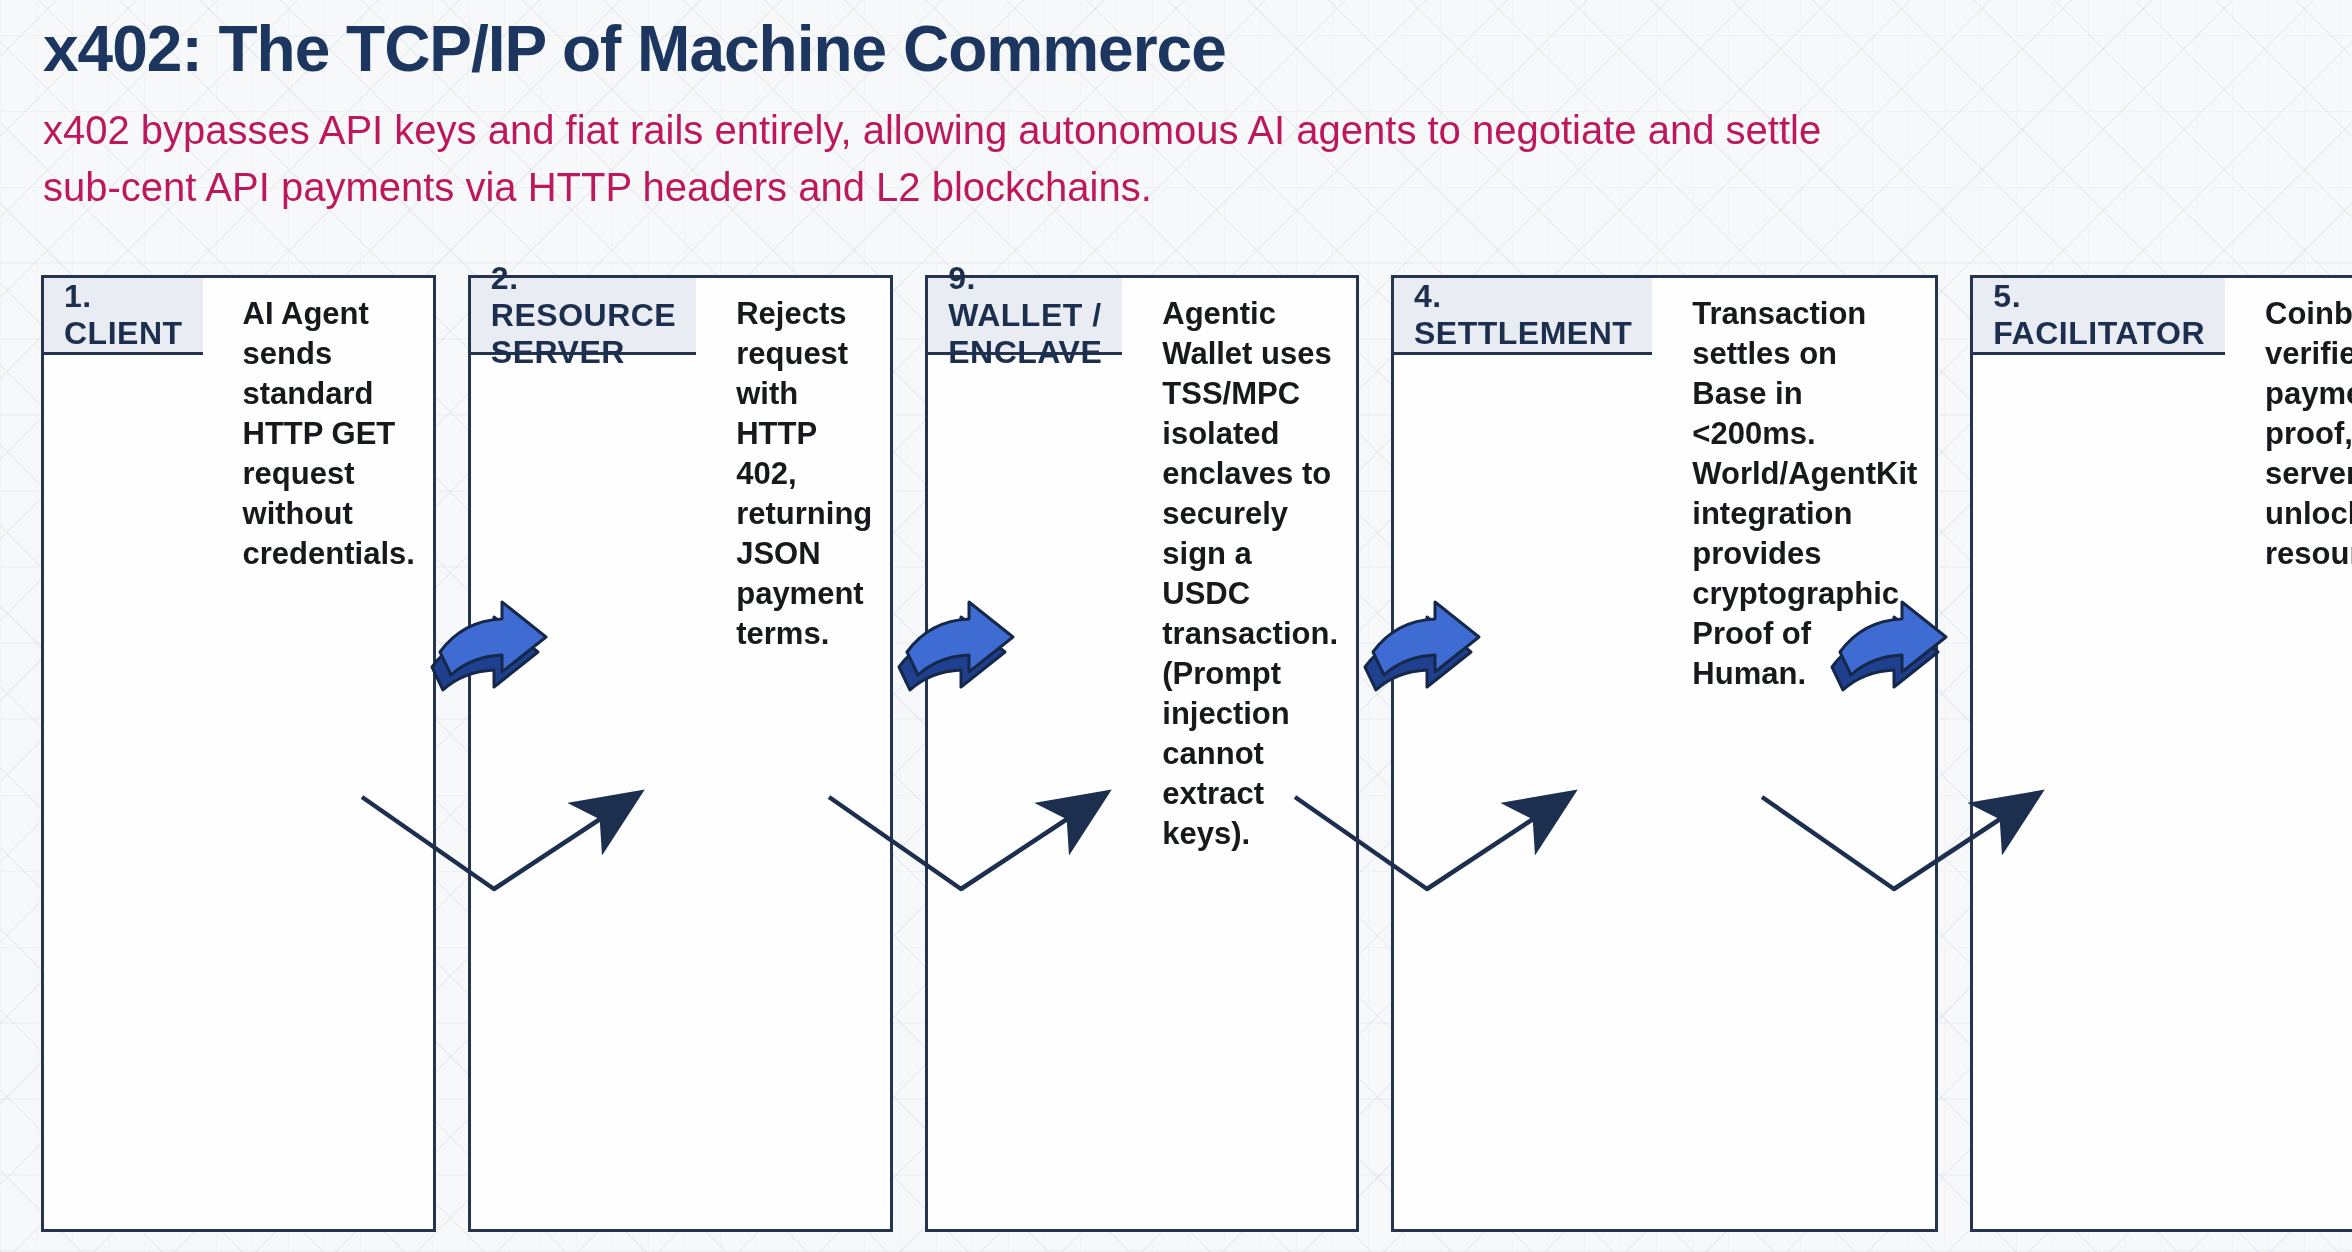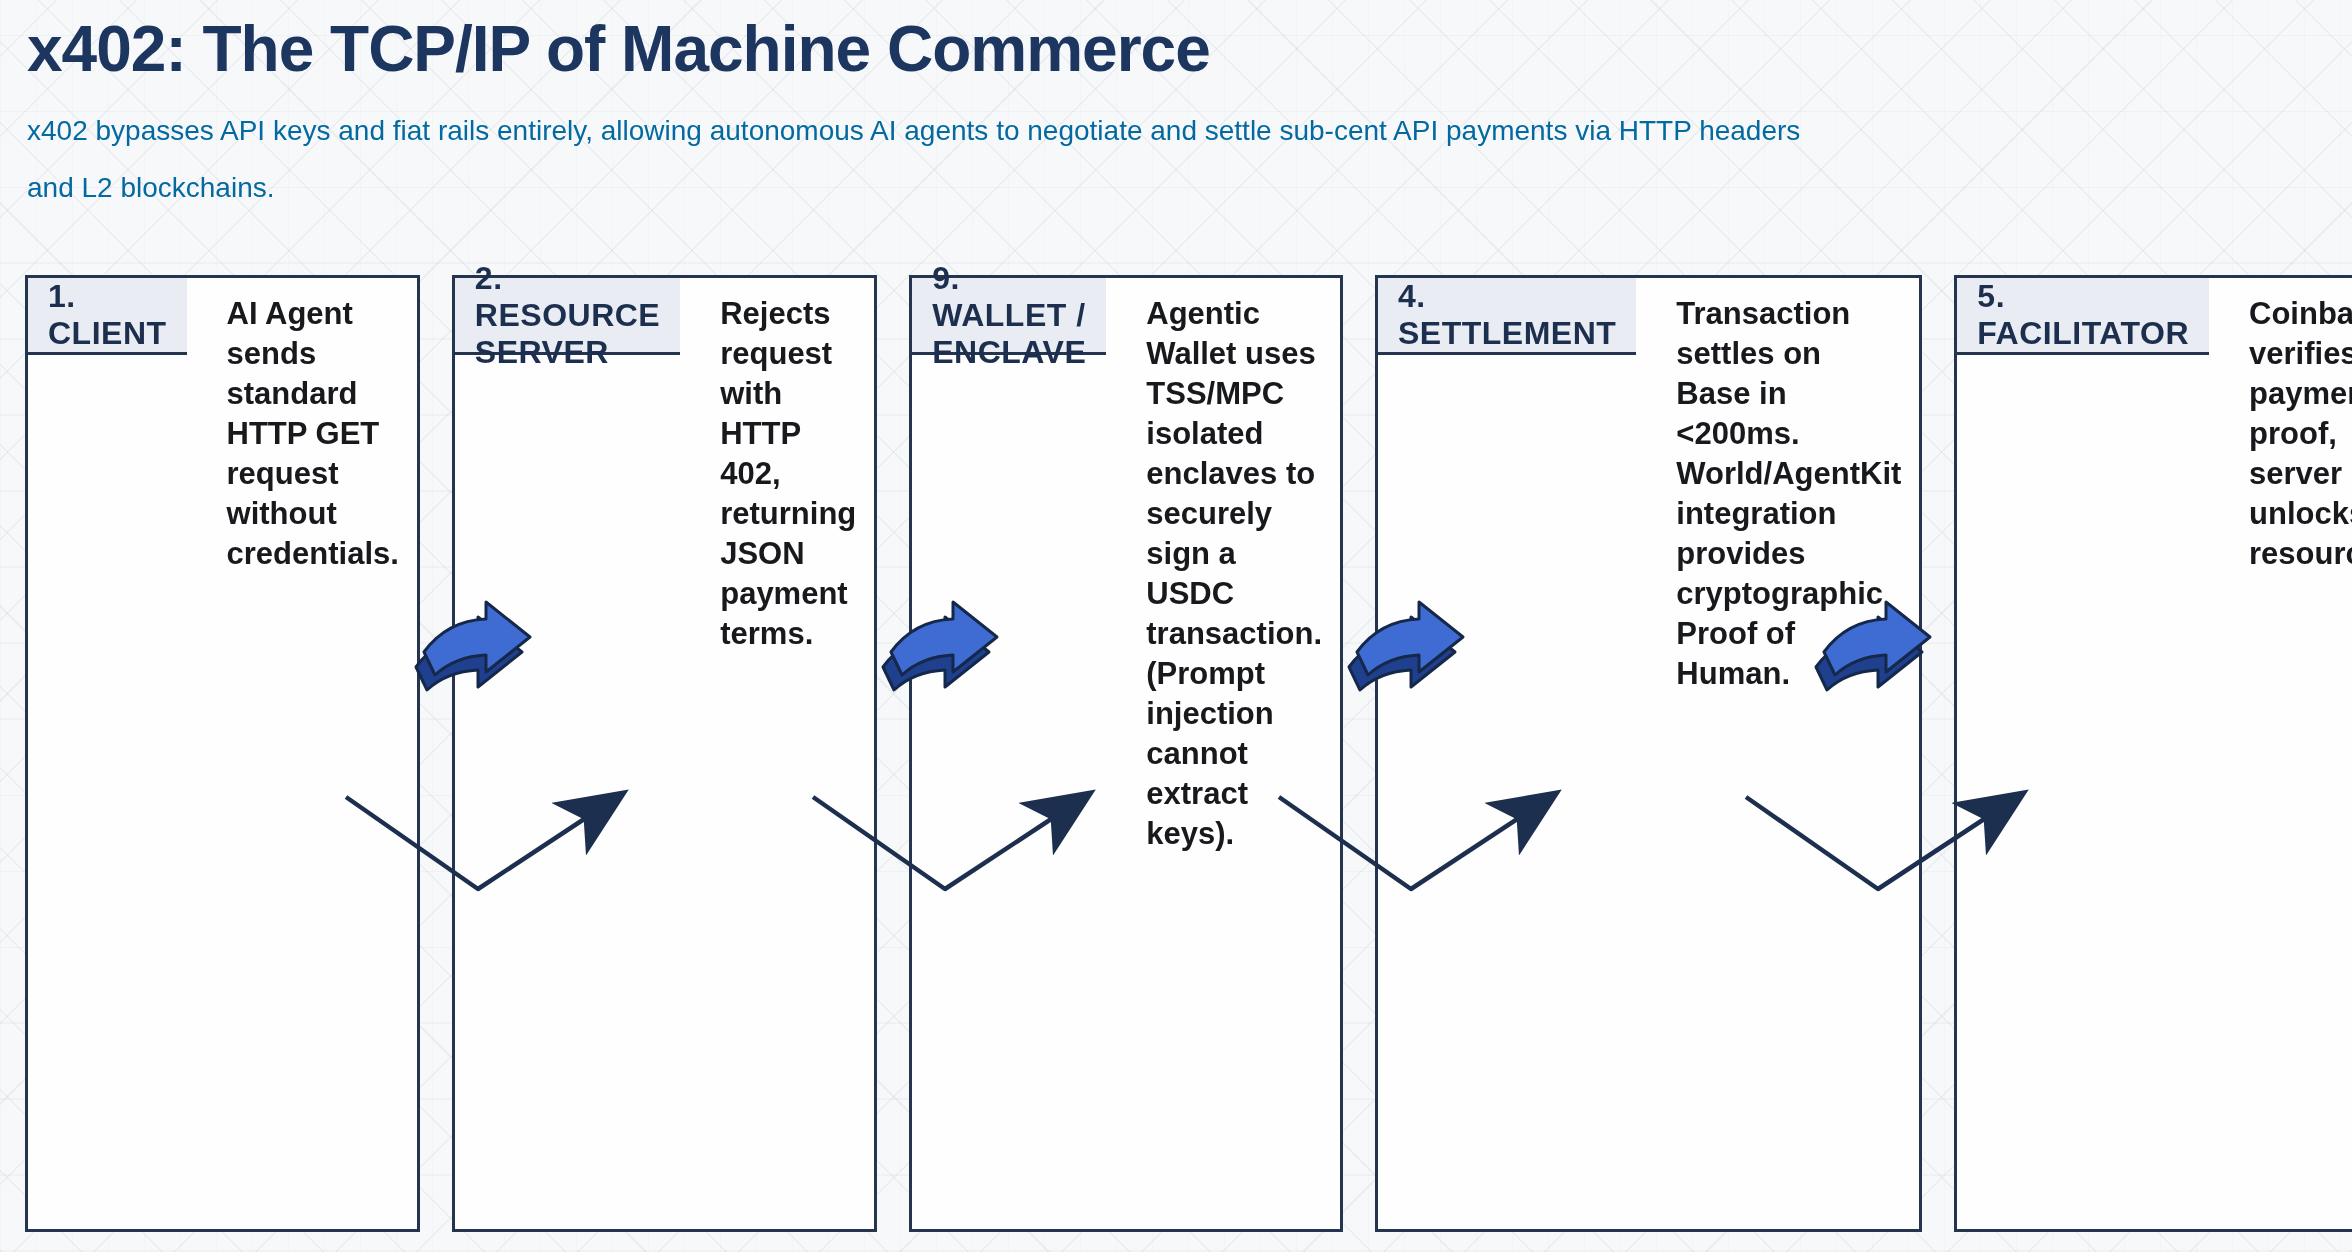--- a/index.html
+++ b/index.html
@@ -6,27 +6,27 @@
   body{
     width:2352px;height:1252px;overflow:hidden;
     font-family:"Liberation Sans", sans-serif;
     background-color:#f7f8f9;
     background-image:
       repeating-linear-gradient(45deg, rgba(176,186,200,.17) 0 1.5px, transparent 1.5px 57px),
       repeating-linear-gradient(-45deg, rgba(176,186,200,.17) 0 1.5px, transparent 1.5px 57px),
       repeating-linear-gradient(0deg, rgba(176,186,200,.11) 0 1.5px, transparent 1.5px 76px),
       repeating-linear-gradient(90deg, rgba(190,198,210,.08) 0 1px, transparent 1px 36px);
   }
-  .page{position:relative;width:2120px;height:1252px;}
+  .page{position:relative;width:2120px;height:1252px;margin-left:16px;}
   .page-head{position:absolute;left:27px;top:10px;width:2000px;}
   .page-head h1{
     margin:0;font-size:64px;font-weight:700;color:#1c3660;letter-spacing:-1px;line-height:78px;
   }
   .page-head p{
-    margin:14px 0 0 0;font-size:28px;line-height:57px;color:#0369a1;max-width:1790px;
+    margin:14px 0 0 0;font-size:40px;line-height:57px;color:#be185d;max-width:1790px;
   }
   .panels{
     position:absolute;left:25px;top:275px;width:2302px;height:957px;
     display:grid;grid-template-columns:repeat(5,1fr);gap:32px;
   }
   .panel{
     box-sizing:border-box;background:#fefefe;border:3px solid #26354f;
     display:flex;flex-direction:row;position:relative;
   }
   .panel-header{

